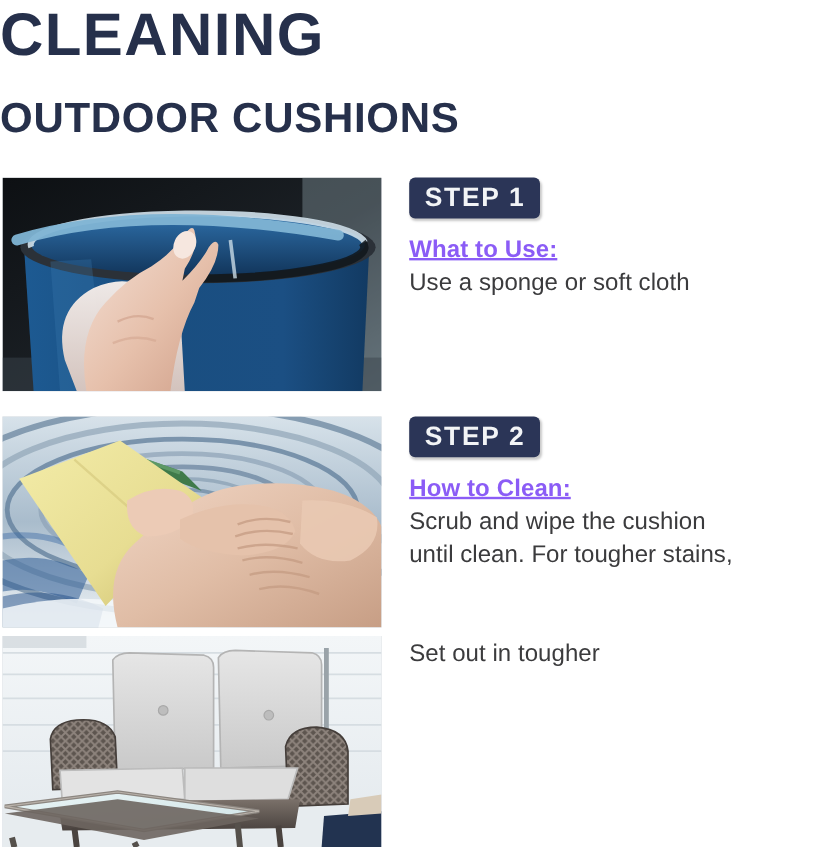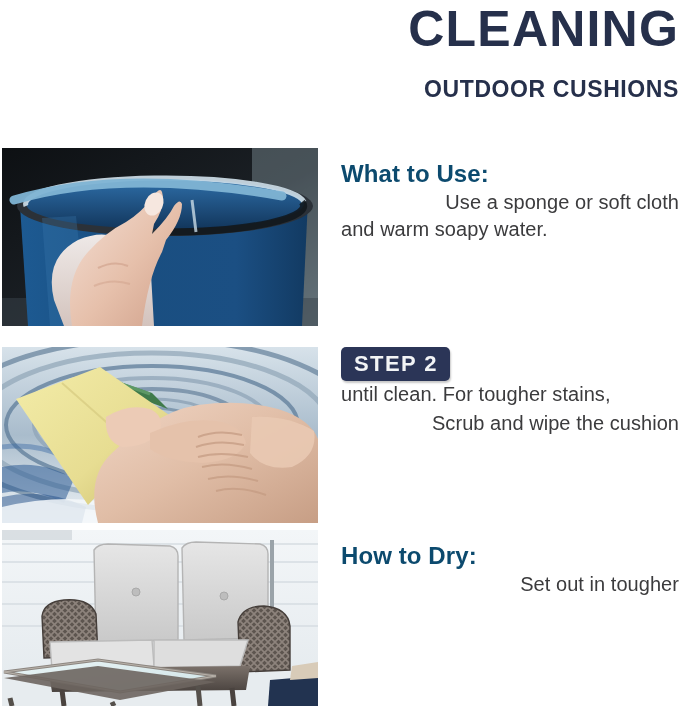--- a/index.html
+++ b/index.html
@@ -23,40 +23,40 @@
     background: #ffffff;
   }
 
   
   .header {
     position: absolute;
     left: 0;
     top: 0;
     width: 567px;
     height: 140px;
-    text-align: right;
+    text-align: left;
   }
   .title {
     position: absolute;
     left: 0;
     top: 1px;
     width: 679px;
     font-size: 50px;
     font-weight: bold;
     letter-spacing: 1.2px;
     color: #26304b;
     line-height: 56px;
     white-space: nowrap;
   }
   .subtitle {
     position: absolute;
     left: 0;
-    top: 69px;
-    width: 679px;
-    font-size: 23px;
+    top: 79px;
+    width: 679px;
+    font-size: 35px;
     font-weight: bold;
     letter-spacing: 0.6px;
     color: #26304b;
     line-height: 40px;
     white-space: nowrap;
   }
 
   
   .row {
     position: absolute;
@@ -97,35 +97,36 @@
     font-weight: bold;
     letter-spacing: 1.4px;
     padding: 5px 12px 6px 13px;
     border-radius: 5px;
     line-height: 23px;
     box-shadow: 1px 2px 2px rgba(0,0,0,0.22);
   }
 
   .heading {
     margin-top: 13px;
-    font-size: 24px;
+    font-size: 20px;
     font-weight: bold;
-    color: #0c4a6e;
+    color: #8b5cf6;
     line-height: 26px;
     letter-spacing: 0.1px;
+    text-decoration: underline;
   }
   .body-line {
     font-size: 20px;
     font-weight: normal;
     color: #3b3b3d;
     line-height: 27px;
     letter-spacing: 0.05px;
     white-space: nowrap;
   }
-  .body-line.first { margin-top: 2px; text-align: right; }
+  .body-line.first { margin-top: 2px; }
 </style>
 </head>
 <body>
 
 <div class="infographic">
 
   <div class="header">
     <div class="title">CLEANING</div>
     <div class="subtitle">OUTDOOR CUSHIONS</div>
   </div>
@@ -178,23 +179,23 @@
 
         <path d="M52 152 Q42 110 76 92 Q104 80 122 94 L146 74 L152 178 L62 178 Z" fill="url(#clothG)" opacity="0.95"></path>
 
         <path d="M70 178 Q62 130 86 104 Q104 84 124 74 Q140 64 150 50 Q158 38 160 44 Q164 58 152 76 L150 86 Q166 70 172 58 Q178 50 180 56 Q180 72 164 92 L160 104 Q146 130 140 178 Z" fill="url(#skinG)"></path>
         <ellipse cx="152" cy="56" rx="9" ry="12" fill="#f6e7df" transform="rotate(25 152 56)"></ellipse>
         <path d="M96 120 Q112 112 126 118" fill="none" stroke="#d2a48e" stroke-width="2" opacity="0.7"></path>
         <path d="M92 138 Q110 130 128 136" fill="none" stroke="#d2a48e" stroke-width="2" opacity="0.55"></path>
       </svg>
     </div>
     <div class="content">
+      <div class="badge">STEP 1</div>
       <div class="heading">What to Use:</div>
       <div class="body-line first">Use a sponge or soft cloth</div>
-      <div class="body-line">and warm soapy water.</div>
     </div>
   </div>
 
   <div class="row row-2">
     <div class="photo">
       <svg viewBox="0 0 316 176" preserveAspectRatio="none">
         <defs>
           <linearGradient id="waterG" x1="0" y1="0" x2="0" y2="1">
             <stop offset="0%" stop-color="#d7e2ea"></stop>
             <stop offset="50%" stop-color="#a9bccc"></stop>
@@ -246,22 +247,23 @@
           <path d="M196 110 Q218 104 246 110"></path>
           <path d="M200 120 Q222 114 250 122"></path>
           <path d="M206 132 Q228 126 256 134"></path>
           <path d="M214 144 Q236 138 264 148"></path>
         </g>
         <path d="M250 70 Q286 68 312 84 Q316 108 290 120 Q262 124 248 106 Z" fill="#e9c9b2" opacity="0.9"></path>
       </svg>
     </div>
     <div class="content">
       <div class="badge">STEP 2</div>
+      <div class="heading">How to Clean:</div>
+      <div class="body-line first">Scrub and wipe the cushion</div>
       <div class="body-line">until clean. For tougher stains,</div>
-      <div class="body-line first">Scrub and wipe the cushion</div>
     </div>
   </div>
 
   <div class="row row-3">
     <div class="photo">
       <svg viewBox="0 0 316 176" preserveAspectRatio="none">
         <defs>
           <linearGradient id="wallG" x1="0" y1="0" x2="0" y2="1">
             <stop offset="0%" stop-color="#f3f6f8"></stop>
             <stop offset="100%" stop-color="#e3e9ed"></stop>
@@ -315,18 +317,17 @@
         <path d="M2 142 L96 130 L214 146 L118 162 Z" fill="url(#glassG)" stroke="#8c8680" stroke-width="3"></path>
         <path d="M2 142 L96 130 L214 146 L118 162 Z" fill="none" stroke="#b9b2aa" stroke-width="1"></path>
         <path d="M2 148 L96 136 L214 152 L118 170 Z" fill="#6d655f" opacity="0.9"></path>
         <path d="M8 168 L10 176 M110 172 L112 176 M196 156 L198 176" stroke="#55504b" stroke-width="5"></path>
 
         <path d="M268 150 L316 146 L316 176 L266 176 Z" fill="#223350"></path>
         <path d="M290 136 L316 132 L316 148 L288 150 Z" fill="#d8cbb8"></path>
       </svg>
     </div>
     <div class="content">
-      <div class="heading">How to Dry:</div>
       <div class="body-line first">Set out in tougher</div>
     </div>
   </div>
 
 </div>
 
 </body></html>

